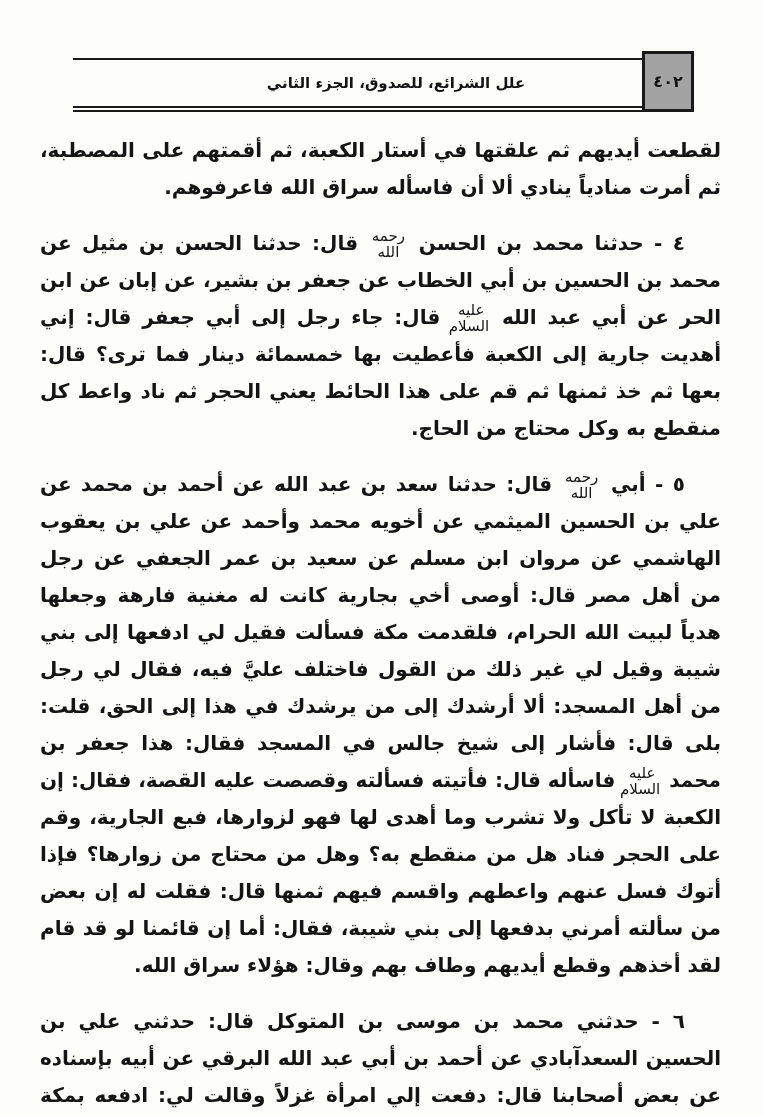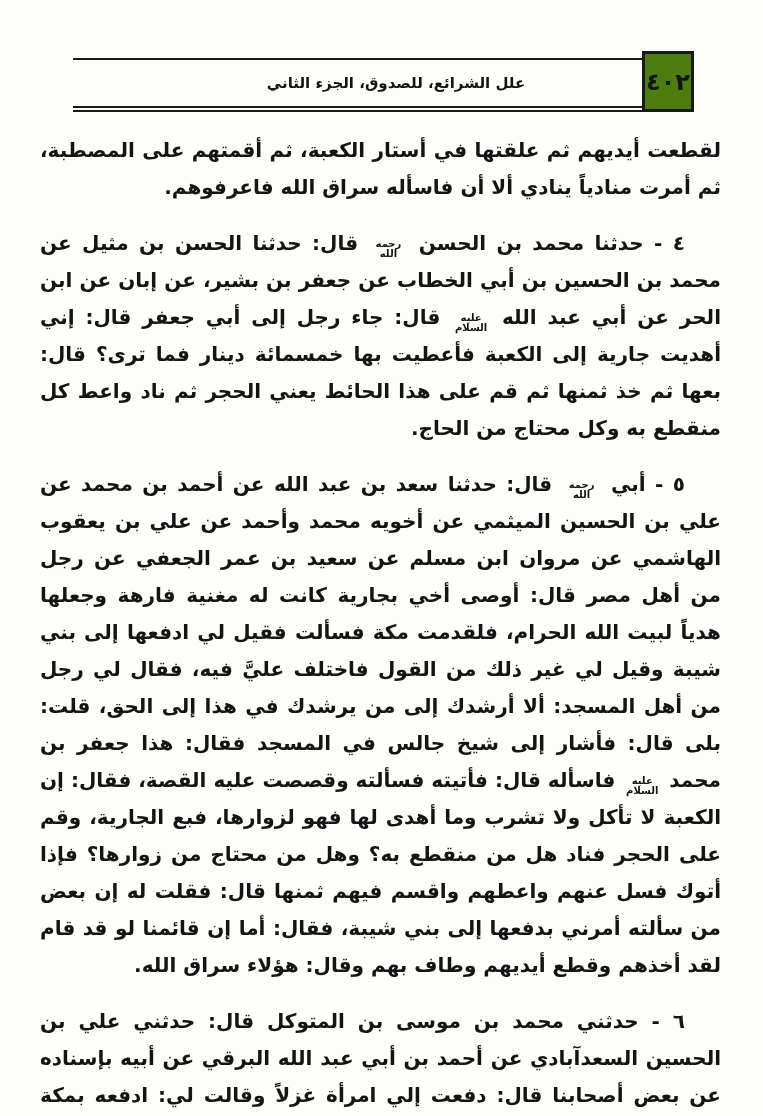--- a/index.html
+++ b/index.html
@@ -36,47 +36,47 @@
     white-space:nowrap;
     transform:translatex(14px);
   }
   .page-number-box{
     position:absolute;
     right:-3px;
     top:-9px;
     bottom:-6px;
     width:46px;
     border:3px solid #191919;
-    background:#4d7c0f;
+    background:#a3a3a3;
     display:flex;
     align-items:center;
     justify-content:center;
-    font-size:24px;
+    font-size:16px;
     font-weight:bold;
   }
   
   .content{
     margin:20px 42px 0 40px;
     font-size:20px;
     font-weight:700;
     line-height:37px;
     text-align:justify;
   }
   .para{
     margin:0 0 19px 0;
   }
   .para.indent{
     text-indent:36px;
   }
   
   .honorific{
     display:inline-block;
     width:36px;
-    font-size:10px;
-    font-weight:700;
+    font-size:15px;
+    font-weight:400;
     line-height:1.05;
     text-align:center;
     vertical-align:-7px;
     margin:0 2px;
     text-indent:0;
   }
 </style>
 </head>
 <body>
 

